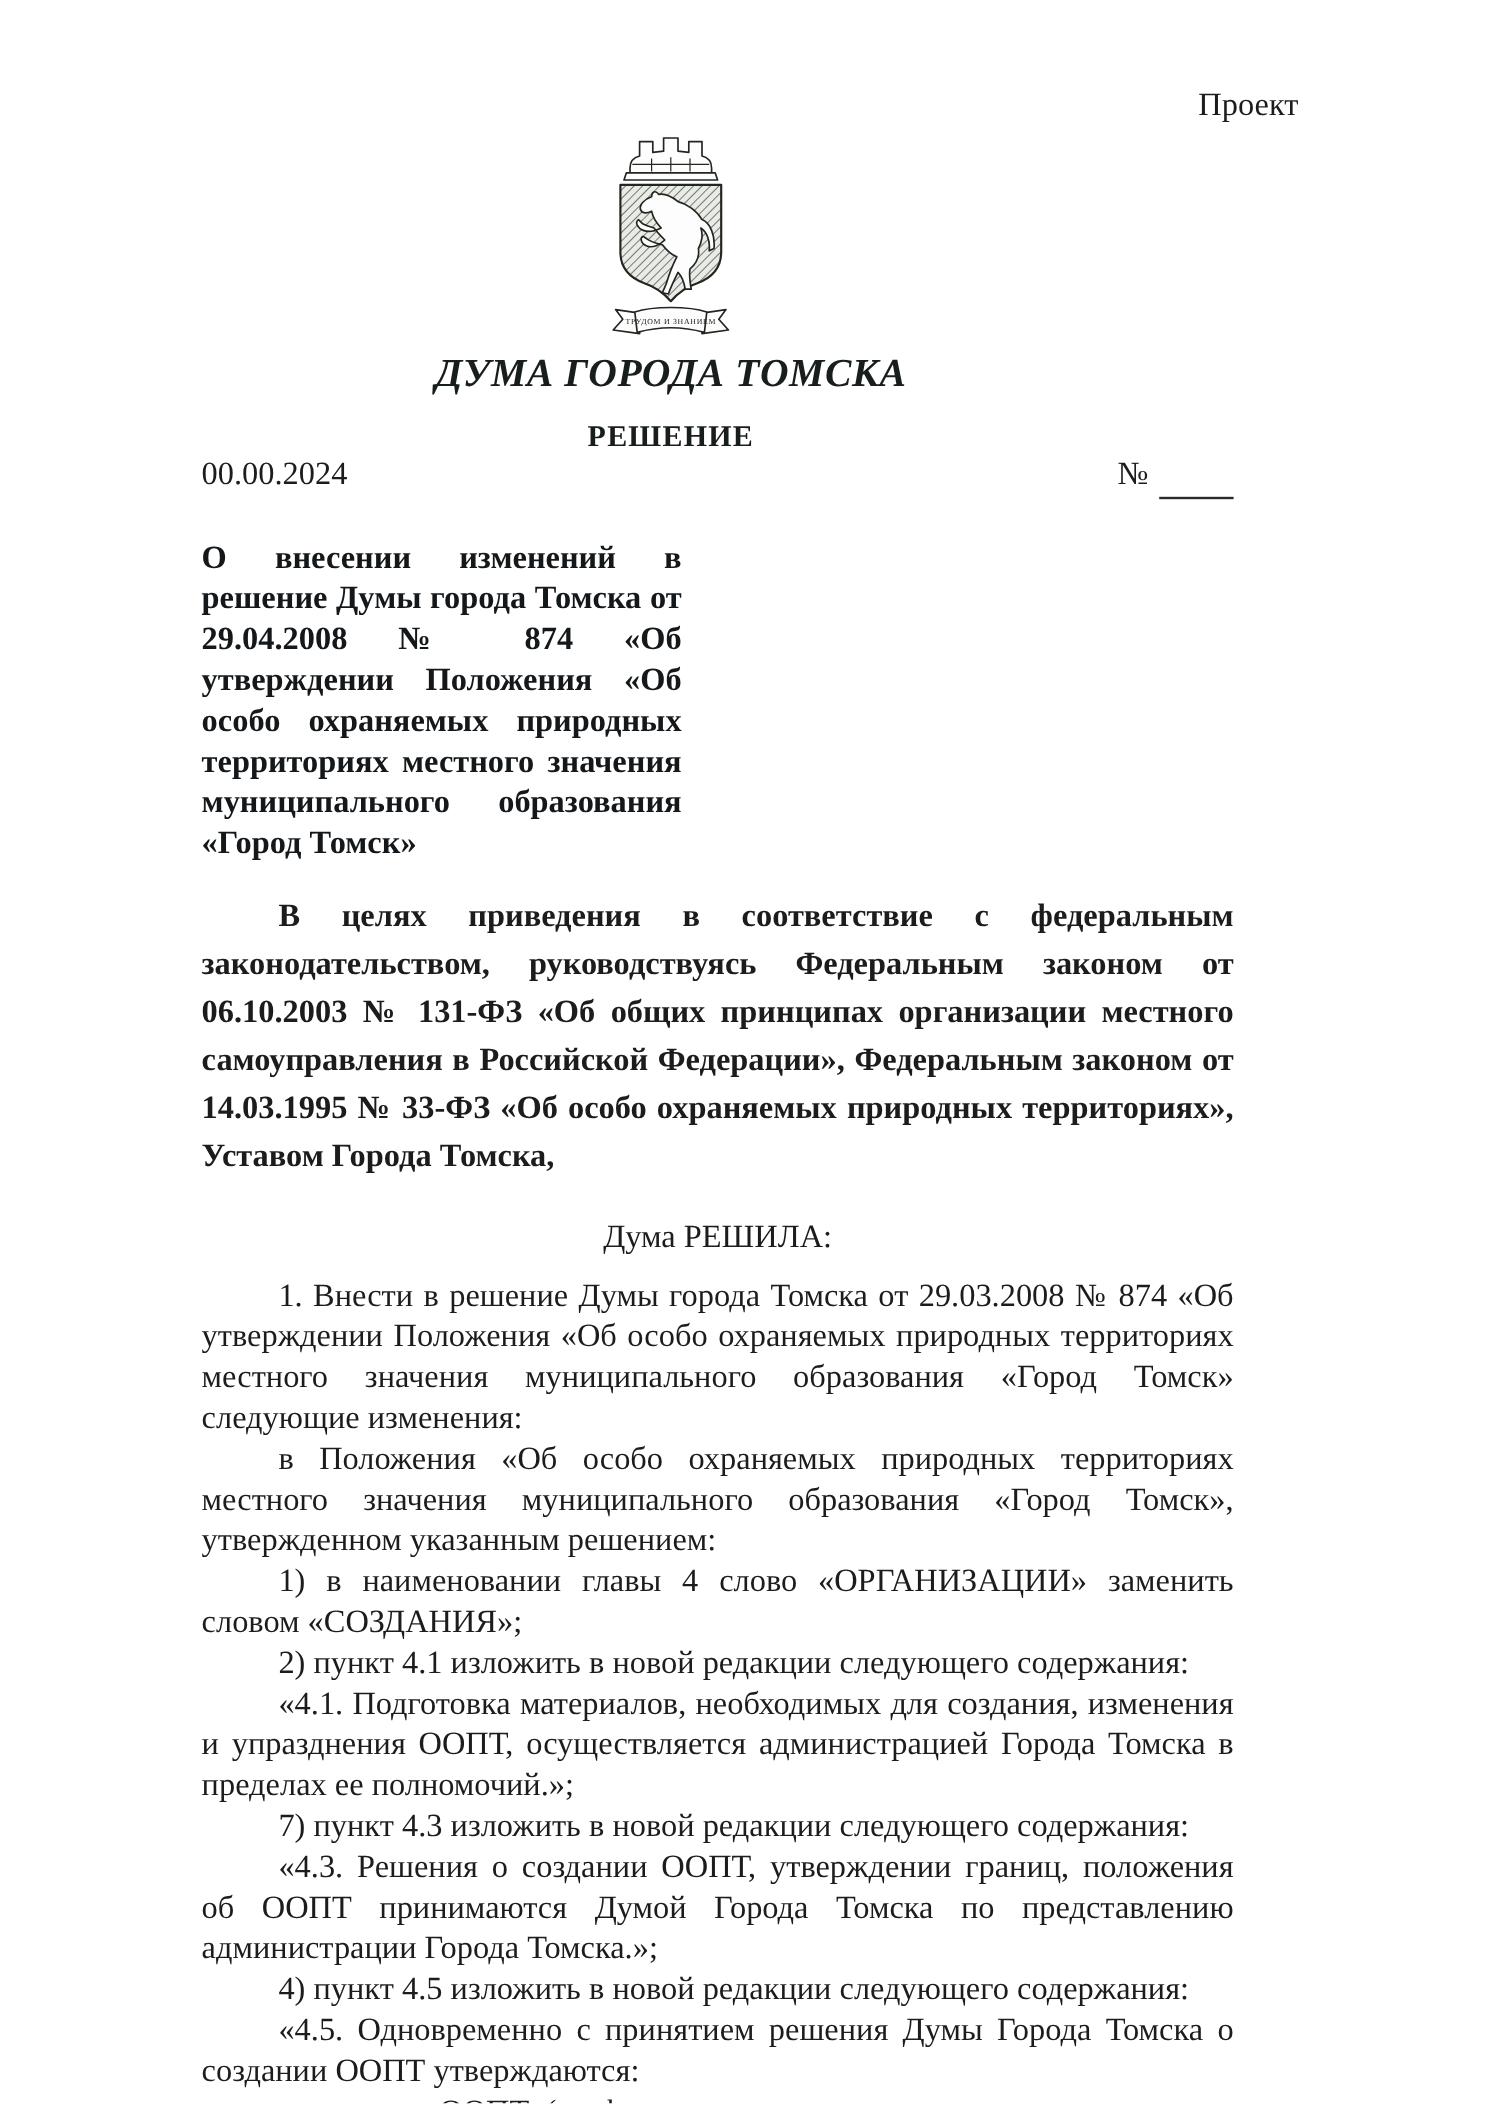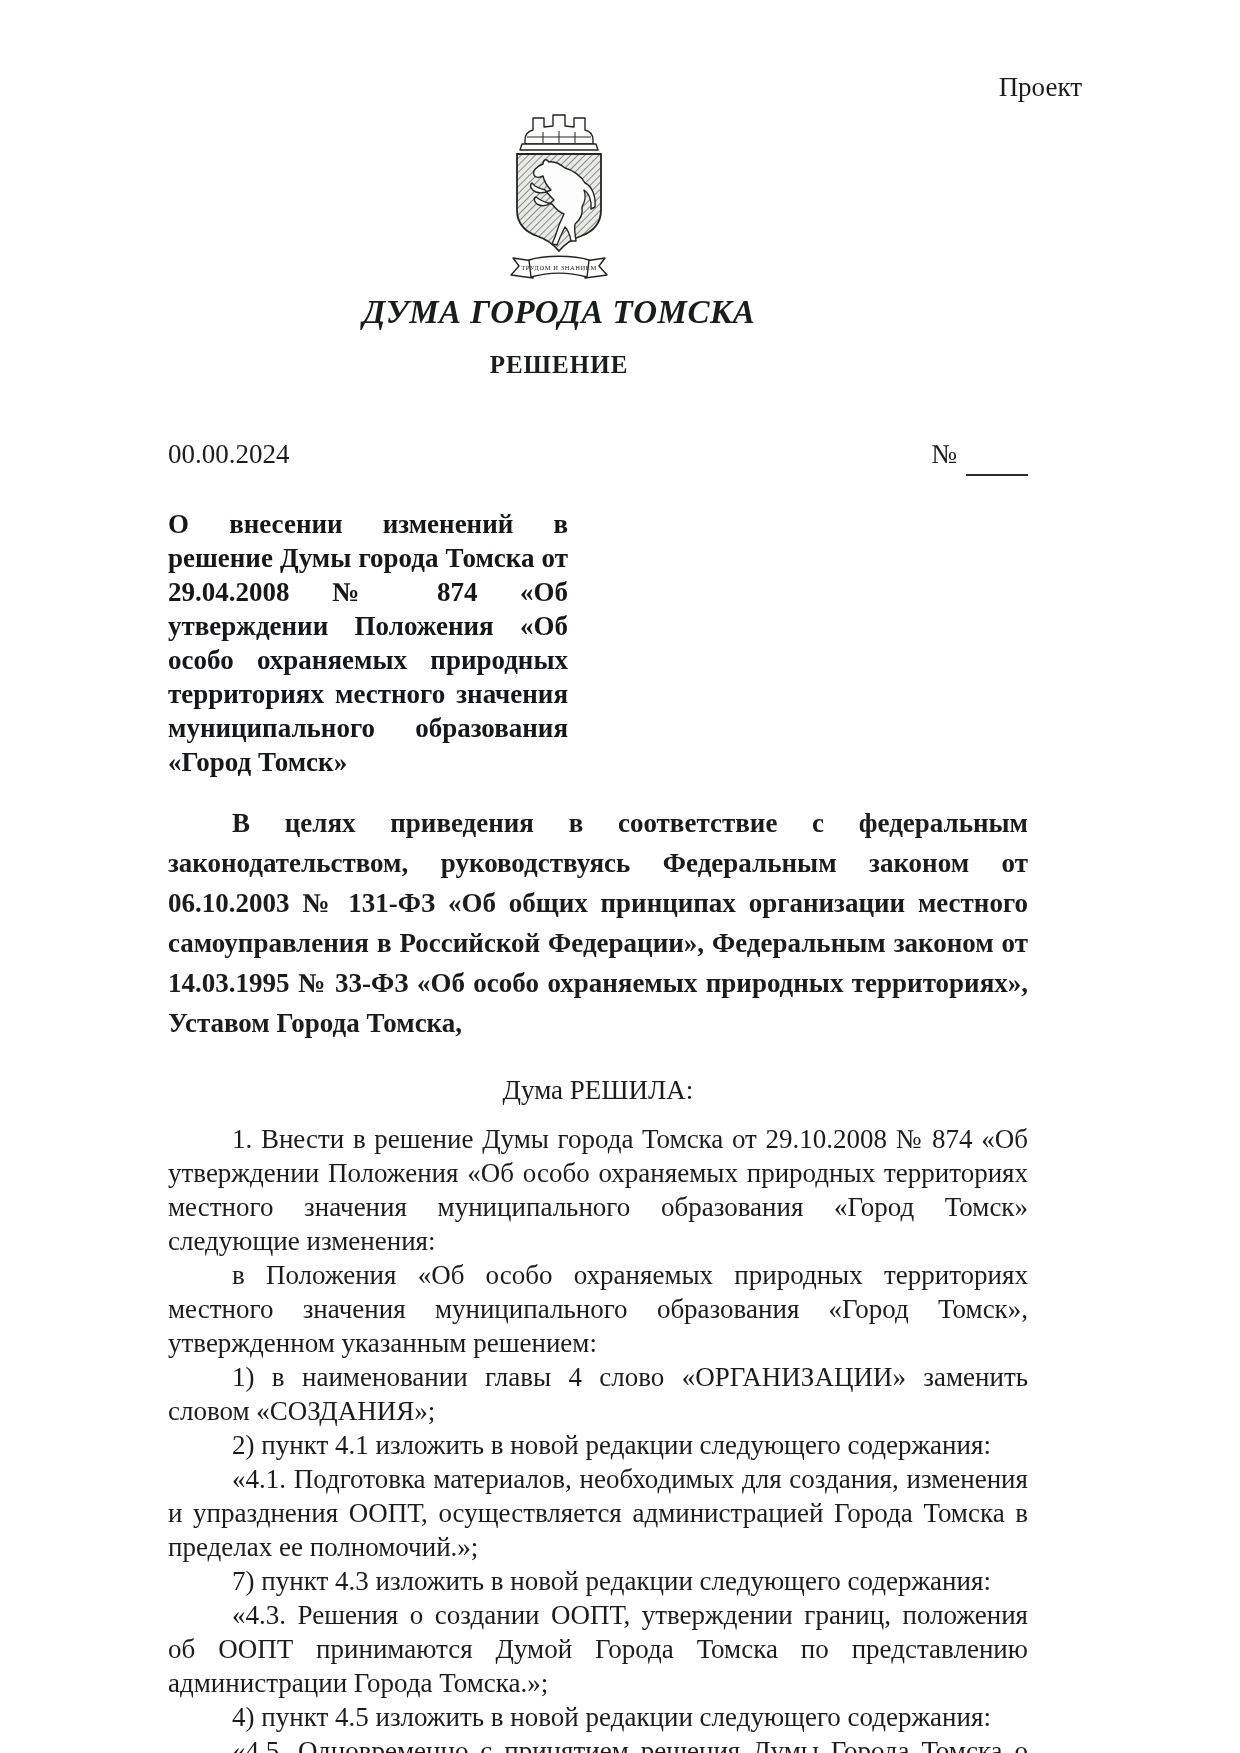--- a/index.html
+++ b/index.html
@@ -41,21 +41,20 @@
     letter-spacing:1px;
   }
   .content{
     padding:0 90px 0 168px; 
     font-size:27px;
   }
   .date-row{
     display:flex;
     justify-content:space-between;
     align-items:center;
-    margin-top:60px;
   }
   .number-cell{display:flex;align-items:flex-end;}
   .number-blank{
     display:inline-block;
     width:62px;
     border-bottom:2px solid #2b2b2b;
     margin-left:9px;
     transform:translateY(6px);
   }
   .title{
@@ -179,21 +178,21 @@
     </div>
 
     <div class="title">О внесении изменений в решение Думы города Томска от 29.04.2008 № 874 «Об утверждении Положения «Об особо охраняемых природных территориях местного значения муниципального образования «Город Томск»</div>
 
     <p class="preamble">В целях приведения в соответствие с федеральным законодательством, руководствуясь Федеральным законом от 06.10.2003 № 131-ФЗ «Об общих принципах организации местного самоуправления в Российской Федерации», Федеральным законом от 14.03.1995 № 33-ФЗ «Об особо охраняемых природных территориях», Уставом Города Томска,</p>
 
     <div class="resolution-heading">Дума РЕШИЛА:</div>
 
     <div class="paragraphs">
 
-        <p>1. Внести в решение Думы города Томска от 29.10.2008 № 874 «Об утверждении Положения «Об особо охраняемых природных территориях местного значения муниципального образования «Город Томск» следующие изменения:</p>
+        <p>1. Внести в решение Думы города Томска от 29.03.2008 № 874 «Об утверждении Положения «Об особо охраняемых природных территориях местного значения муниципального образования «Город Томск» следующие изменения:</p>
 
         <p>в Положения «Об особо охраняемых природных территориях местного значения муниципального образования «Город Томск», утвержденном указанным решением:</p>
 
         <p>1) в наименовании главы 4 слово «ОРГАНИЗАЦИИ» заменить словом «СОЗДАНИЯ»;</p>
 
         <p>2) пункт 4.1 изложить в новой редакции следующего содержания:</p>
 
         <p>«4.1. Подготовка материалов, необходимых для создания, изменения и упразднения ООПТ, осуществляется администрацией Города Томска в пределах ее полномочий.»;</p>
 
         <p>7) пункт 4.3 изложить в новой редакции следующего содержания:</p>

